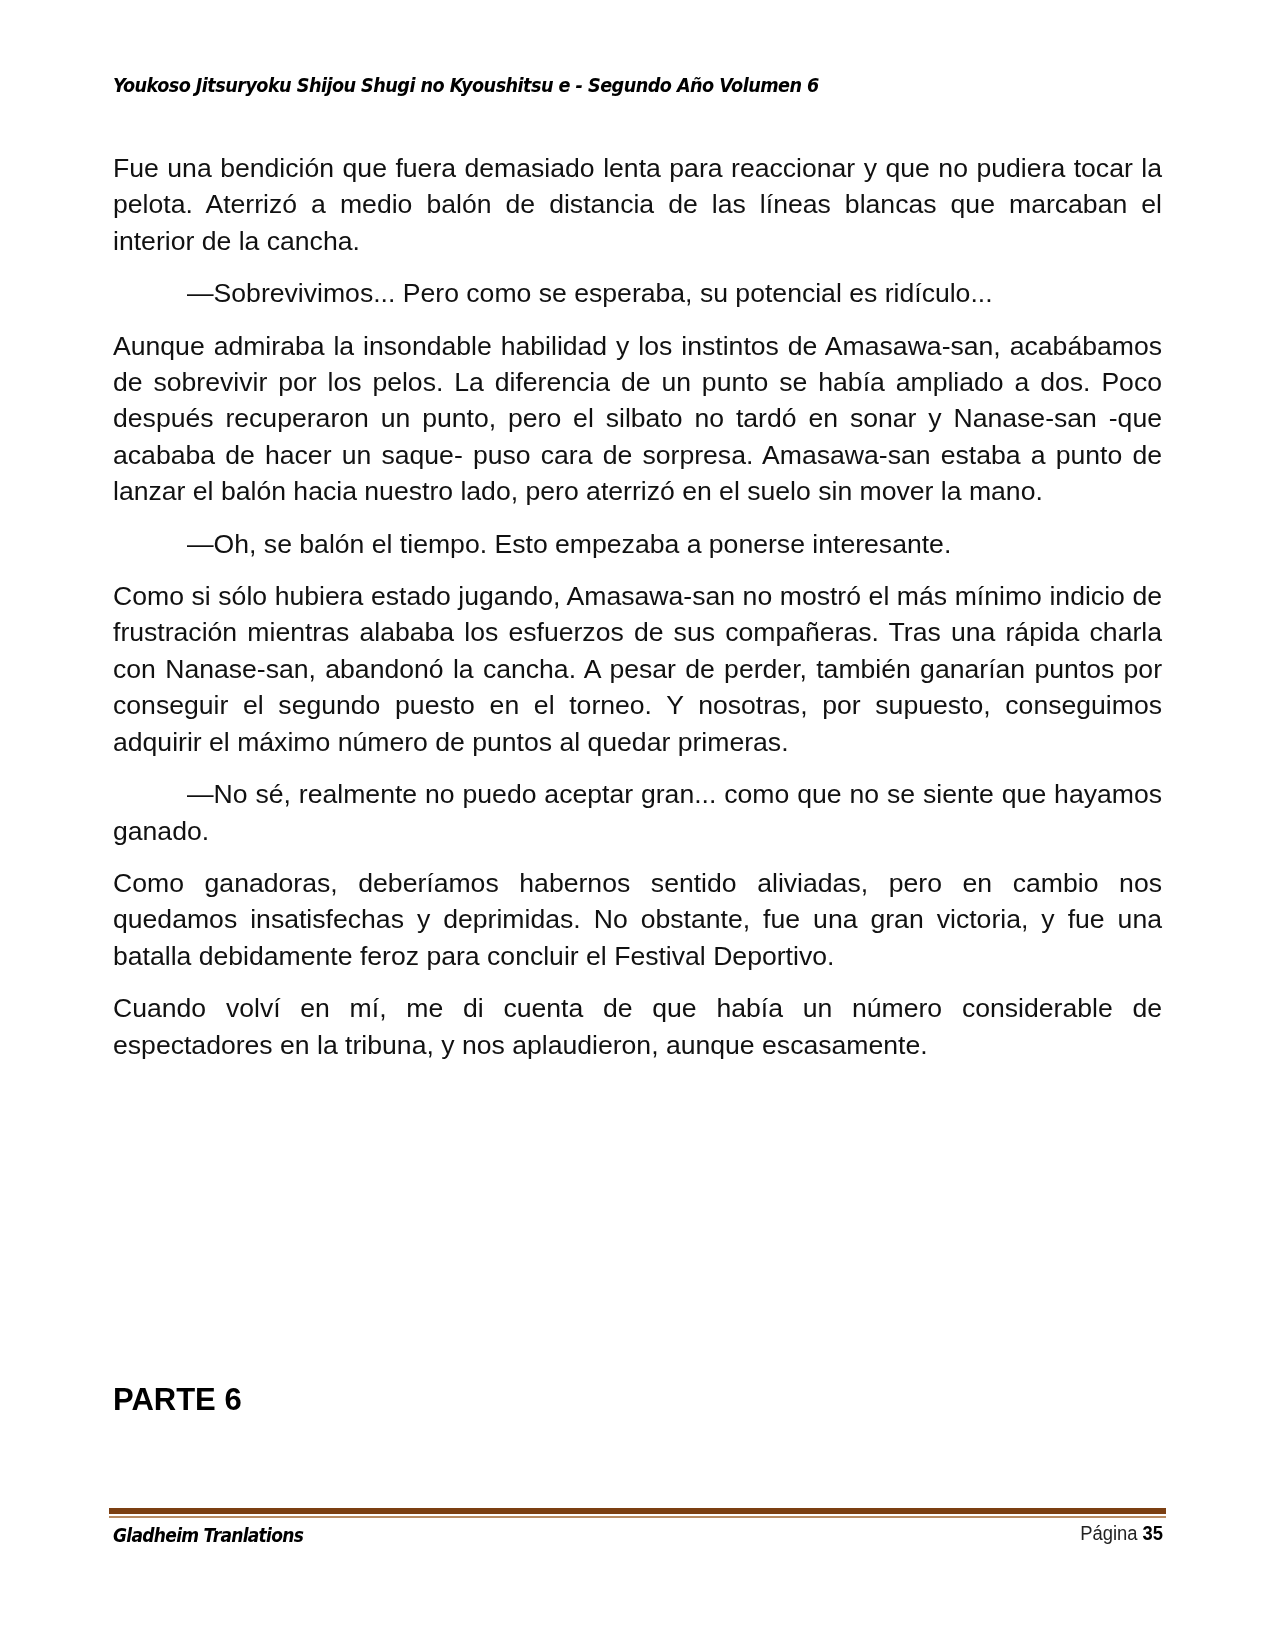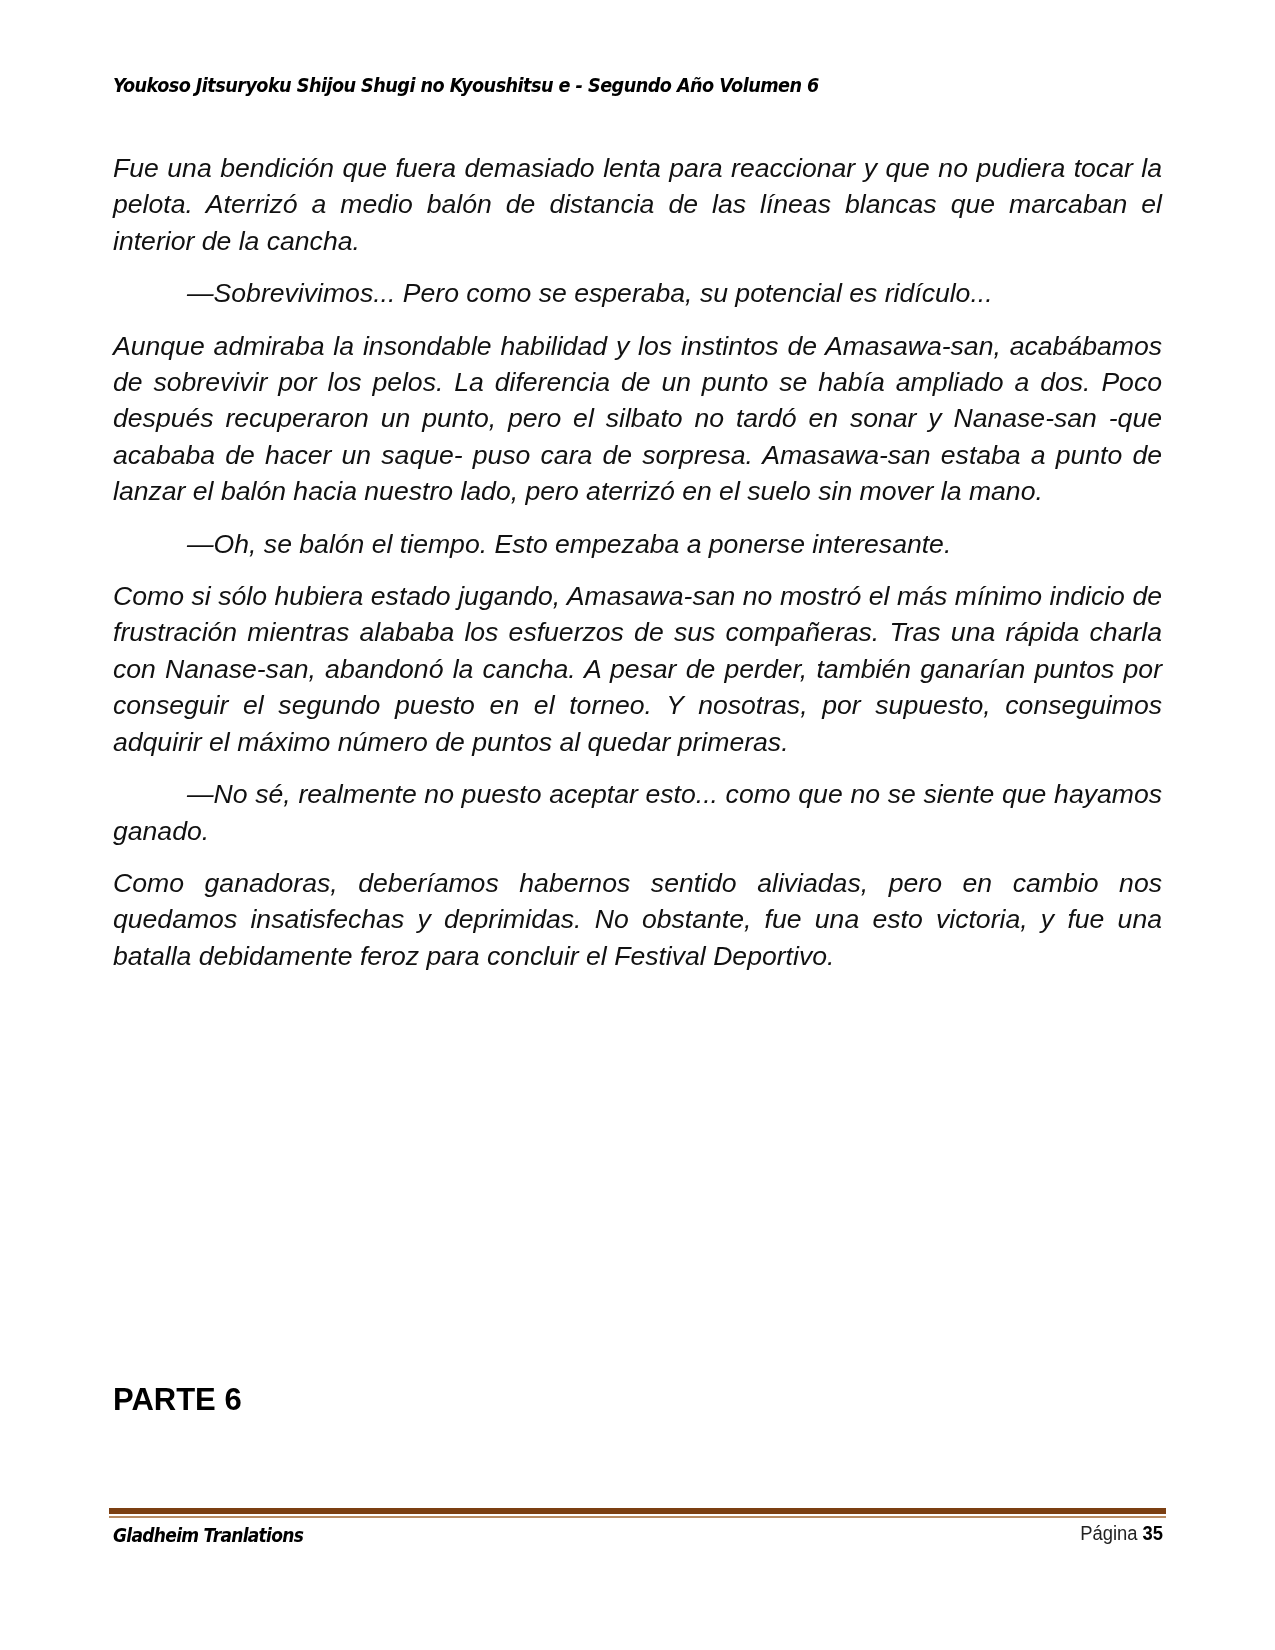--- a/index.html
+++ b/index.html
@@ -35,21 +35,20 @@
     width: 1050px;
     font-family: "Liberation Sans", sans-serif;
     font-size: 26.6px;
     line-height: 36.4px;
     color: #111;
   }
   .body-text p {
     margin: 0 1px 16px 0;
     text-align: justify;
     text-align-last: left;
-    font-style: italic;
   }
   .body-text p.dialogue {
     text-indent: 74px;
   }
   .section-heading {
     position: absolute;
     left: 113px;
     top: 1382px;
     font-family: "Liberation Sans", sans-serif;
     font-weight: bold;
@@ -106,22 +105,23 @@
 <body>
 
 <div class="page-header">Youkoso Jitsuryoku Shijou Shugi no Kyoushitsu e - Segundo Año Volumen 6</div>
 
 <div class="body-text">
   <p class="narration">Fue una bendición que fuera demasiado lenta para reaccionar y que no pudiera tocar la pelota. Aterrizó a medio balón de distancia de las líneas blancas que marcaban el interior de la cancha.</p>
   <p class="dialogue">—Sobrevivimos... Pero como se esperaba, su potencial es ridículo...</p>
   <p class="narration">Aunque admiraba la insondable habilidad y los instintos de Amasawa-san, acabábamos de sobrevivir por los pelos. La diferencia de un punto se había ampliado a dos. Poco después recuperaron un punto, pero el silbato no tardó en sonar y Nanase-san -que acababa de hacer un saque- puso cara de sorpresa. Amasawa-san estaba a punto de lanzar el balón hacia nuestro lado, pero aterrizó en el suelo sin mover la mano.</p>
   <p class="dialogue">—Oh, se balón el tiempo. Esto empezaba a ponerse interesante.</p>
   <p class="narration">Como si sólo hubiera estado jugando, Amasawa-san no mostró el más mínimo indicio de frustración mientras alababa los esfuerzos de sus compañeras. Tras una rápida charla con Nanase-san, abandonó la cancha. A pesar de perder, también ganarían puntos por conseguir el segundo puesto en el torneo. Y nosotras, por supuesto, conseguimos adquirir el máximo número de puntos al quedar primeras.</p>
-  <p class="dialogue">—No sé, realmente no puesto aceptar esto... como que no se siente que hayamos ganado.</p>
-  <p class="narration">Como ganadoras, deberíamos habernos sentido aliviadas, pero en cambio nos quedamos insatisfechas y deprimidas. No obstante, fue una esto victoria, y fue una batalla debidamente feroz para concluir el Festival Deportivo.</p>
+  <p class="dialogue">—No sé, realmente no puedo aceptar gran... como que no se siente que hayamos ganado.</p>
+  <p class="narration">Como ganadoras, deberíamos habernos sentido aliviadas, pero en cambio nos quedamos insatisfechas y deprimidas. No obstante, fue una gran victoria, y fue una batalla debidamente feroz para concluir el Festival Deportivo.</p>
+  <p class="narration">Cuando volví en mí, me di cuenta de que había un número considerable de espectadores en la tribuna, y nos aplaudieron, aunque escasamente.</p>
 </div>
 
 <div class="section-heading">PARTE 6</div>
 
 <div class="footer-rule-thick"></div>
 <div class="footer-rule-thin"></div>
 
 <div class="footer-left">Gladheim Tranlations</div>
 <div class="footer-right">
   <span>Página</span>

